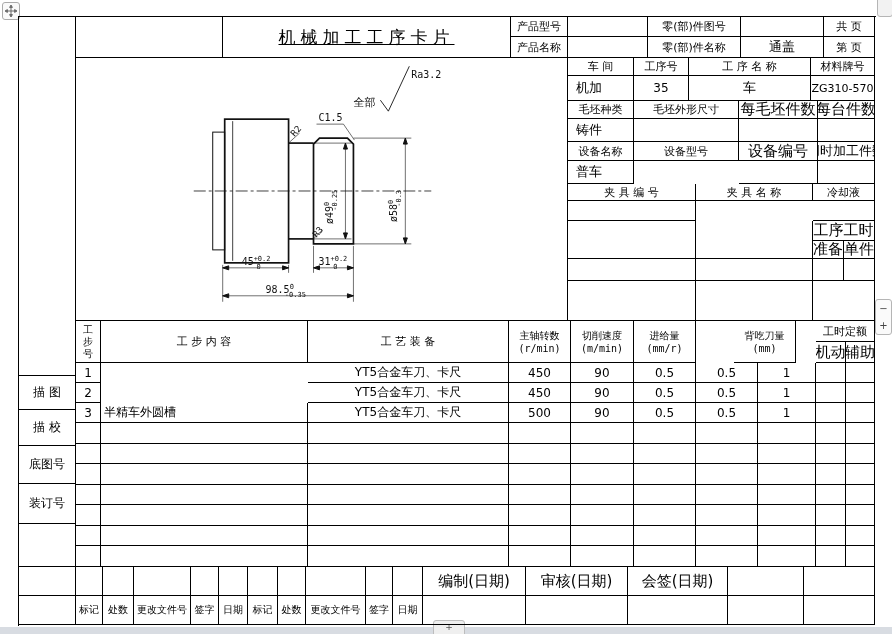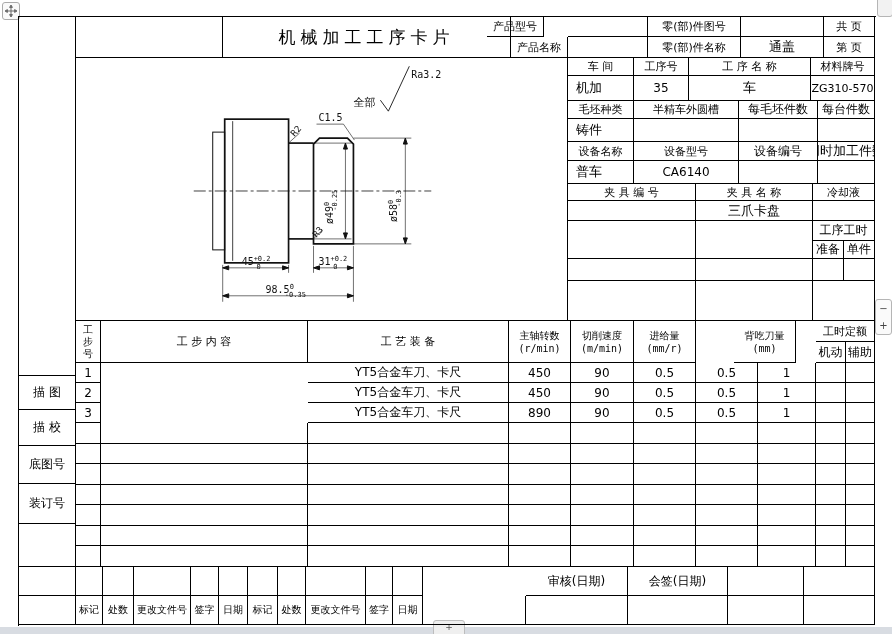--- a/index.html
+++ b/index.html
@@ -2,26 +2,26 @@
 <html><head>
 <meta charset="utf-8">
 <style>
   html,body{margin:0;padding:0;}
   body{width:892px;height:634px;position:relative;background:#ffffff;
        font-family:"DejaVu Sans",sans-serif;color:#000;overflow:hidden;}
   .card{position:absolute;left:18px;top:16px;width:857px;height:609px;
         border-top:1px solid #000;border-left:1px solid #000;box-sizing:content-box;}
   .cell{position:absolute;box-sizing:border-box;border-right:1px solid #000;border-bottom:1px solid #000;
         display:flex;align-items:center;justify-content:center;font-size:11px;overflow:hidden;white-space:nowrap;}
-  .fs9{font-size:13px}.fs10{font-size:12px}.fs12{font-size:12px}.fs13{font-size:13px}
+  .fs9{font-size:13px}.fs10{font-size:15px}.fs12{font-size:12px}.fs13{font-size:13px}
   .leftpad{justify-content:flex-start;padding-left:8px}
   .padded{justify-content:flex-start;padding-left:3px}
   .two{flex-direction:column;line-height:1.3;font-size:10px;font-family:"DejaVu Sans Mono",monospace}
   .vert{white-space:pre-line;line-height:1.2;font-size:10px;text-align:center}
-  .title{font-family:"DejaVu Serif",serif;font-size:17px;letter-spacing:5px;}
+  .title{font-family:"DejaVu Serif",serif;font-size:17px;letter-spacing:5px;text-decoration:underline;}
   .frow{display:flex;flex:1}
   .fc{box-sizing:border-box;border-right:1px solid #000;border-bottom:1px solid #000;height:100%;flex:none;
       display:flex;align-items:center;justify-content:center;font-size:10px;overflow:hidden;white-space:nowrap;}
   .flexwrap{position:absolute;display:flex;}
   .colwrap{position:absolute;display:flex;flex-direction:column;}
   
   .w0{width:25px}.w1{width:207px}.w2{width:201px}.w3{width:62px}.w4{width:63px}
   .w5{width:62px}.w6{width:62px}.w7{width:58px}.w8{width:30px}.w9{width:29px}
   
   .b0{width:27px}.b1{width:31px}.b2{width:57px}.b3{width:28px}.b4{width:29px}
@@ -73,21 +73,21 @@
   <div class="cell fs12" style="left:0;top:359px;width:57px;height:34px">描  图</div>
   <div class="cell fs12" style="left:0;top:393px;width:57px;height:36px">描  校</div>
   <div class="cell fs12" style="left:0;top:429px;width:57px;height:38px">底图号</div>
   <div class="cell fs12" style="left:0;top:467px;width:57px;height:40px">装订号</div>
   <div class="cell" style="left:0;top:507px;width:57px;height:43px"></div>
   <div class="cell" style="left:0;top:550px;width:57px;height:29px"></div>
   <div class="cell" style="left:0;top:579px;width:57px;height:29px"></div>
 
   <div class="cell" style="left:57px;top:0;width:147px;height:41px"></div>
   <div class="cell title" style="left:204px;top:0;width:288px;height:41px">机械加工工序卡片</div>
-  <div class="cell" style="left:468px;top:0;width:57px;height:20px">产品型号</div>
+  <div class="cell" style="left:492px;top:0;width:57px;height:20px">产品型号</div>
   <div class="cell" style="left:549px;top:0;width:80px;height:20px"></div>
   <div class="cell" style="left:629px;top:0;width:93px;height:20px">零(部)件图号</div>
   <div class="cell" style="left:722px;top:0;width:83px;height:20px"></div>
   <div class="cell" style="left:805px;top:0;width:51px;height:20px">共  页</div>
   <div class="cell" style="left:492px;top:20px;width:57px;height:21px">产品名称</div>
   <div class="cell" style="left:549px;top:20px;width:80px;height:21px"></div>
   <div class="cell" style="left:629px;top:20px;width:93px;height:21px">零(部)件名称</div>
   <div class="cell fs13" style="left:722px;top:20px;width:83px;height:21px">通盖</div>
   <div class="cell" style="left:805px;top:20px;width:51px;height:21px">第  页</div>
 
@@ -148,40 +148,38 @@
 
   <div class="cell" style="left:549px;top:41px;width:66px;height:18px">车  间</div>
   <div class="cell" style="left:615px;top:41px;width:55px;height:18px">工序号</div>
   <div class="cell" style="left:670px;top:41px;width:122px;height:18px">工  序  名  称</div>
   <div class="cell" style="left:792px;top:41px;width:64px;height:18px">材料牌号</div>
   <div class="cell fs13 leftpad" style="left:549px;top:59px;width:66px;height:25px">机加</div>
   <div class="cell fs12" style="left:615px;top:59px;width:55px;height:25px">35</div>
   <div class="cell fs13" style="left:670px;top:59px;width:122px;height:25px">车</div>
   <div class="cell" style="left:792px;top:59px;width:64px;height:25px">ZG310-570</div>
   <div class="cell" style="left:549px;top:84px;width:66px;height:18px">毛坯种类</div>
-  <div class="cell" style="left:615px;top:84px;width:105px;height:18px">半精车外圆槽</div>
+  <div class="cell" style="left:615px;top:84px;width:105px;height:18px">毛坯外形尺寸</div>
   <div class="cell fs10" style="left:720px;top:84px;width:79px;height:18px">每毛坯件数</div>
   <div class="cell fs10" style="left:799px;top:84px;width:57px;height:18px">每台件数</div>
   <div class="cell fs13 leftpad" style="left:549px;top:102px;width:66px;height:23px">铸件</div>
   <div class="cell" style="left:615px;top:102px;width:105px;height:23px"></div>
   <div class="cell" style="left:720px;top:102px;width:79px;height:23px"></div>
   <div class="cell" style="left:799px;top:102px;width:57px;height:23px"></div>
   <div class="cell" style="left:549px;top:125px;width:66px;height:19px">设备名称</div>
   <div class="cell" style="left:615px;top:125px;width:105px;height:19px">设备型号</div>
   <div class="cell fs10" style="left:720px;top:125px;width:79px;height:19px">设备编号</div>
   <div class="cell fs9" style="left:799px;top:125px;width:57px;height:19px">同时加工件数</div>
   <div class="cell fs13 leftpad" style="left:549px;top:144px;width:66px;height:23px">普车</div>
-  <div class="cell fs12" style="left:615px;top:144px;width:105px;height:23px">CA6140</div>
   <div class="cell" style="left:720px;top:144px;width:79px;height:23px"></div>
   <div class="cell" style="left:799px;top:144px;width:57px;height:23px"></div>
   <div class="cell" style="left:549px;top:167px;width:128px;height:17px">夹  具  编  号</div>
   <div class="cell" style="left:677px;top:167px;width:117px;height:17px">夹  具  名  称</div>
   <div class="cell" style="left:794px;top:167px;width:62px;height:17px">冷却液</div>
   <div class="cell" style="left:549px;top:184px;width:128px;height:20px"></div>
-  <div class="cell fs13" style="left:677px;top:184px;width:117px;height:20px">三爪卡盘</div>
   <div class="cell" style="left:794px;top:184px;width:62px;height:20px"></div>
   <div class="cell" style="left:549px;top:204px;width:128px;height:38px"></div>
   <div class="cell" style="left:677px;top:204px;width:117px;height:38px"></div>
   <div class="cell fs10" style="left:794px;top:204px;width:62px;height:20px">工序工时</div>
   <div class="cell fs10" style="left:794px;top:224px;width:31px;height:18px">准备</div>
   <div class="cell fs10" style="left:825px;top:224px;width:31px;height:18px">单件</div>
   <div class="cell" style="left:549px;top:242px;width:128px;height:22px"></div>
   <div class="cell" style="left:677px;top:242px;width:117px;height:22px"></div>
   <div class="cell" style="left:794px;top:242px;width:31px;height:22px"></div>
   <div class="cell" style="left:825px;top:242px;width:31px;height:22px"></div>
@@ -228,22 +226,23 @@
   <div class="cell fs12" style="left:289px;top:366px;width:201px;height:20px">YT5合金车刀、卡尺</div>
   <div class="cell fs12" style="left:490px;top:366px;width:62px;height:20px">450</div>
   <div class="cell fs12" style="left:552px;top:366px;width:63px;height:20px">90</div>
   <div class="cell fs12" style="left:615px;top:366px;width:62px;height:20px">0.5</div>
   <div class="cell fs12" style="left:677px;top:366px;width:62px;height:20px">0.5</div>
   <div class="cell fs12" style="left:739px;top:366px;width:58px;height:20px">1</div>
   <div class="cell" style="left:797px;top:366px;width:30px;height:20px"></div>
   <div class="cell" style="left:827px;top:366px;width:29px;height:20px"></div>
 
   <div class="cell fs12" style="left:57px;top:386px;width:25px;height:20px">3</div>
+  <div class="cell fs12 padded" style="left:82px;top:386px;width:207px;height:20px">半精车外圆槽</div>
   <div class="cell fs12" style="left:289px;top:386px;width:201px;height:20px">YT5合金车刀、卡尺</div>
-  <div class="cell fs12" style="left:490px;top:386px;width:62px;height:20px">890</div>
+  <div class="cell fs12" style="left:490px;top:386px;width:62px;height:20px">500</div>
   <div class="cell fs12" style="left:552px;top:386px;width:63px;height:20px">90</div>
   <div class="cell fs12" style="left:615px;top:386px;width:62px;height:20px">0.5</div>
   <div class="cell fs12" style="left:677px;top:386px;width:62px;height:20px">0.5</div>
   <div class="cell fs12" style="left:739px;top:386px;width:58px;height:20px">1</div>
   <div class="cell" style="left:797px;top:386px;width:30px;height:20px"></div>
   <div class="cell" style="left:827px;top:386px;width:29px;height:20px"></div>
 
   <div class="colwrap" style="left:57px;top:406px;width:799px;height:144px">
       <div class="frow">
         <span class="fc w0"></span>
@@ -336,20 +335,21 @@
       <span class="fc b1"></span>
       <span class="fc b2"></span>
       <span class="fc b3"></span>
       <span class="fc b4"></span>
       <span class="fc b5"></span>
       <span class="fc b6"></span>
       <span class="fc b7"></span>
       <span class="fc b8"></span>
       <span class="fc b9"></span>
   </div>
+  <div class="cell fs10" style="left:404px;top:550px;width:103px;height:29px">编制(日期)</div>
   <div class="cell fs10" style="left:507px;top:550px;width:102px;height:29px">审核(日期)</div>
   <div class="cell fs10" style="left:609px;top:550px;width:100px;height:29px">会签(日期)</div>
   <div class="cell" style="left:709px;top:550px;width:76px;height:29px"></div>
   <div class="cell" style="left:785px;top:550px;width:71px;height:29px"></div>
 
   <div class="flexwrap" style="left:57px;top:579px;width:347px;height:29px">
     <span class="fc b0">标记</span>
     <span class="fc b1">处数</span>
     <span class="fc b2">更改文件号</span>
     <span class="fc b3">签字</span>

